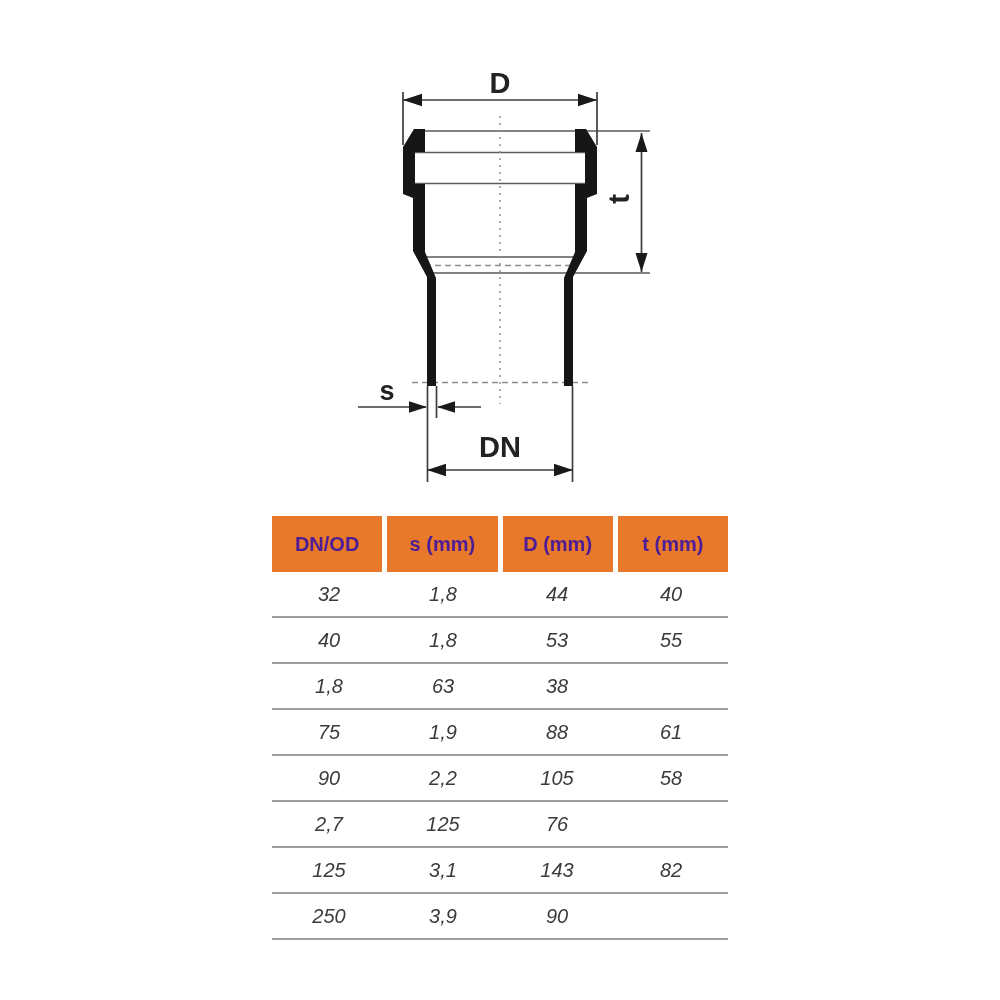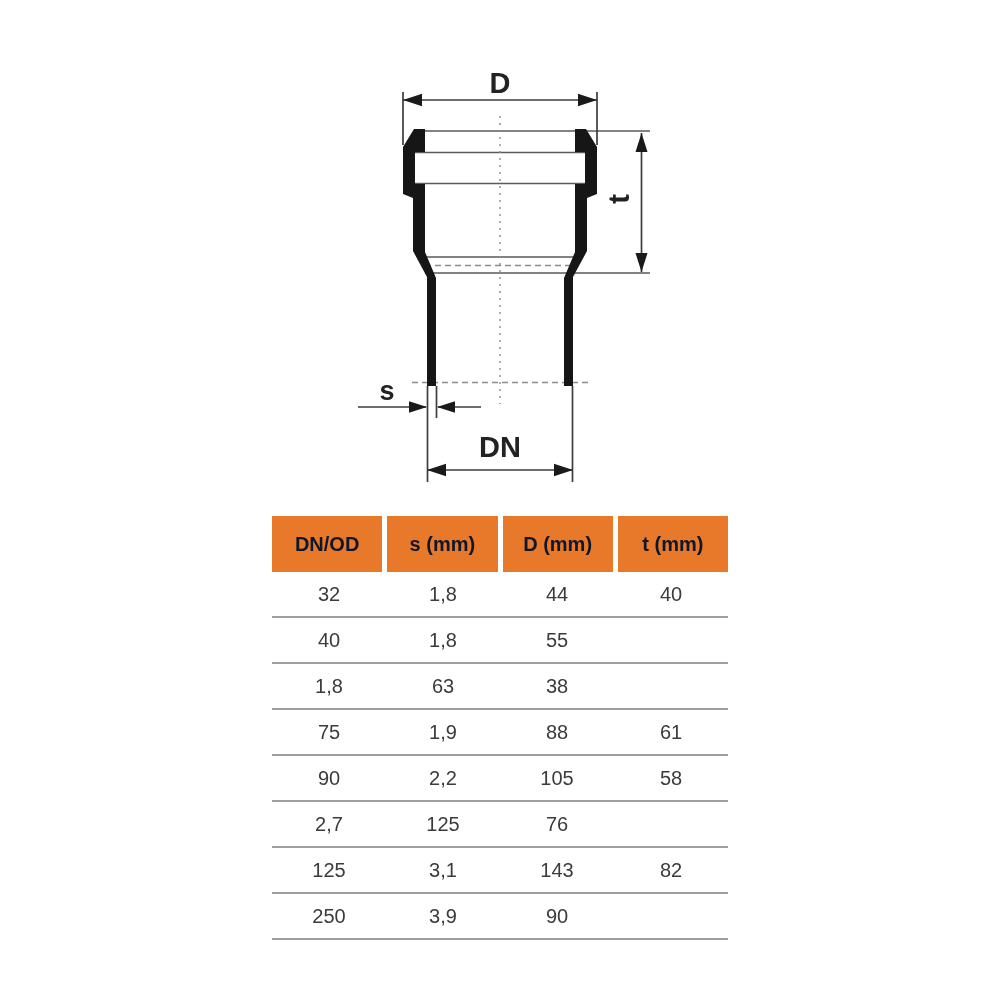--- a/index.html
+++ b/index.html
@@ -24,30 +24,31 @@
     position:absolute;left:272px;top:516px;width:456px;
   }
   .spec-head{
     display:grid;
     grid-template-columns:repeat(4,1fr);
     column-gap:5px;
     height:56px;
   }
   .spec-head .hcell{
     background:#E8782A;
-    color:#0f172a;
+    color:#4c1d95;
     font-size:20px;font-weight:bold;
     display:flex;align-items:center;justify-content:center;
     white-space:nowrap;
   }
   .spec-body .trow{
     display:grid;
     grid-template-columns:repeat(4,1fr);
     height:44px;
     border-bottom:2px solid #9e9e9e;
+    font-style:italic;
   }
   .spec-body .tcell{
     font-size:20px;
     color:#3b3b3b;
     display:flex;align-items:center;justify-content:center;
     white-space:nowrap;
   }
 </style>
 </head>
 <body>
@@ -126,20 +127,21 @@
   <div class="spec-body">
     <div class="trow">
       <div class="tcell">32</div>
       <div class="tcell">1,8</div>
       <div class="tcell">44</div>
       <div class="tcell">40</div>
     </div>
     <div class="trow">
       <div class="tcell">40</div>
       <div class="tcell">1,8</div>
+      <div class="tcell">53</div>
       <div class="tcell">55</div>
     </div>
     <div class="trow">
       <div class="tcell">1,8</div>
       <div class="tcell">63</div>
       <div class="tcell">38</div>
     </div>
     <div class="trow">
       <div class="tcell">75</div>
       <div class="tcell">1,9</div>

